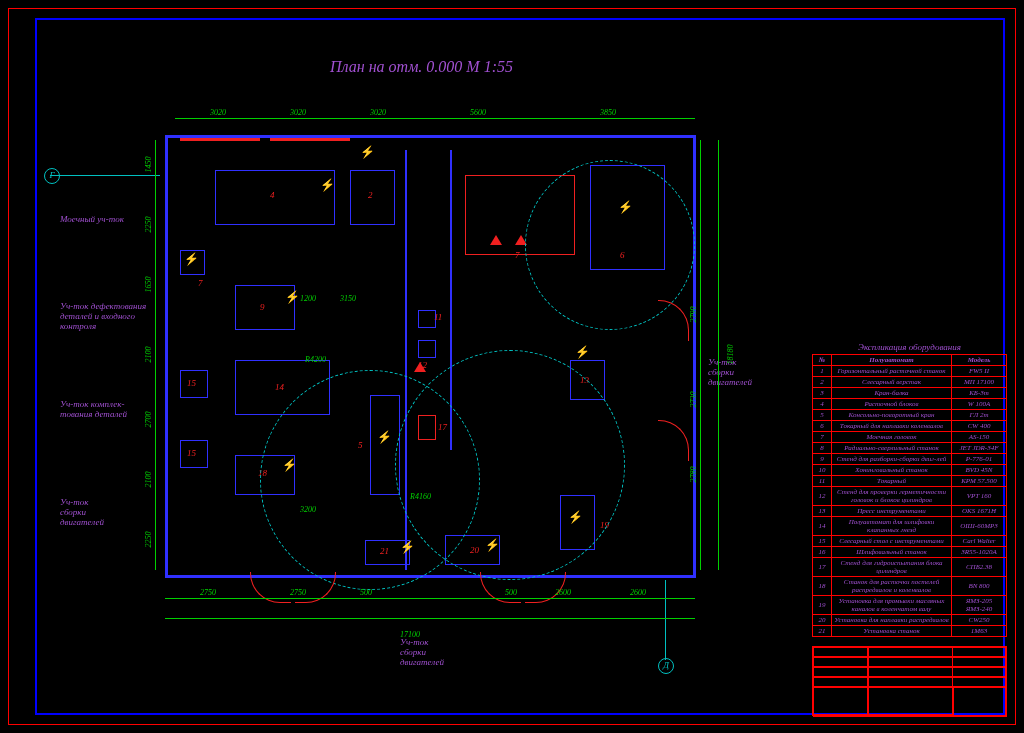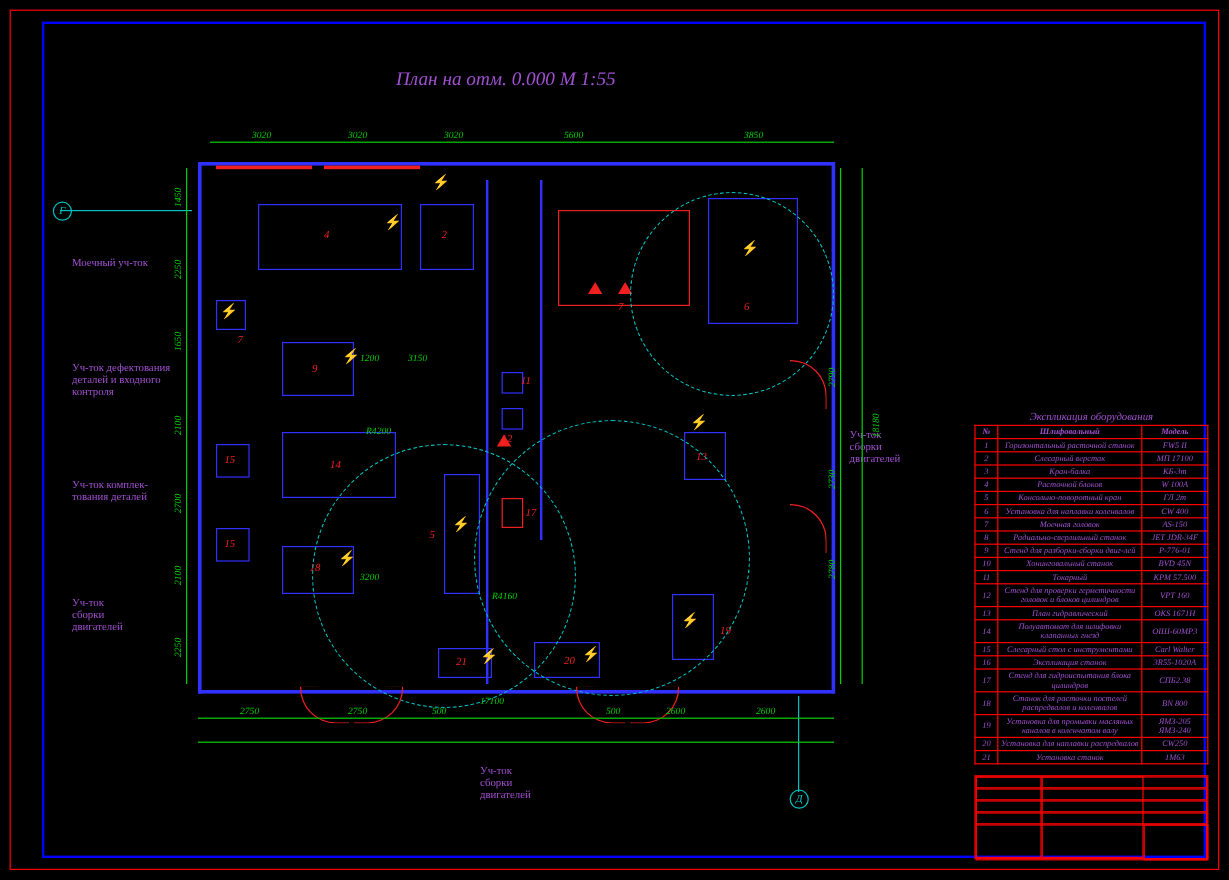--- a/index.html
+++ b/index.html
@@ -24,42 +24,42 @@
   
   .tbl{position:absolute;right:17px;top:342px;width:195px;font-size:7px;color:#a050d0}
   .tbl table{border-collapse:collapse;width:100%}
   .tbl th,.tbl td{border:1px solid #f00;padding:1px 2px;font-style:italic;text-align:center;vertical-align:middle}
   .tbl td:first-child{width:14px}
   .tbl td:nth-child(2){text-align:center}
   .tbl td:last-child{width:50px}
   .titleblock{position:absolute;right:17px;bottom:17px;width:195px;height:70px;border:1px solid #f00;box-sizing:border-box}
   .titleblock div{position:absolute;border:1px solid #f00;box-sizing:border-box}
   .dlabel{position:absolute;color:#00d000;font-size:8px;font-style:italic}
-  .zonelabel{position:absolute;color:#a050d0;font-size:9px;text-align:left;line-height:1.1}
+  .zonelabel{position:absolute;color:#a050d0;font-size:9px;font-style:italic;text-align:left;line-height:1.1}
 </style>
 </head>
 <body>
 
 <div class="frame border-outer" style="left:8px;top:8px;width:1008px;height:717px"></div>
 
 <div class="frame border-inner" style="left:35px;top:18px;width:970px;height:697px"></div>
 
 <div class="txt purple" style="left:330px;top:58px;font-size:16px">План на отм. 0.000    М 1:55</div>
 
 <div class="axis-line" style="left:50px;top:175px;width:110px;height:1px"></div>
 <div class="axis" style="left:44px;top:168px">Г</div>
 <div class="axis-line" style="left:665px;top:580px;width:1px;height:80px"></div>
 <div class="axis" style="left:658px;top:658px">Д</div>
 
 <div class="dim dim-h" style="left:175px;top:118px;width:520px"></div>
 <div class="dlabel" style="left:210px;top:108px">3020</div>
 <div class="dlabel" style="left:290px;top:108px">3020</div>
 <div class="dlabel" style="left:370px;top:108px">3020</div>
 <div class="dlabel" style="left:470px;top:108px">5600</div>
-<div class="dlabel" style="left:620px;top:108px">3850</div>
+<div class="dlabel" style="left:600px;top:108px">3850</div>
 
 <div class="wall wall-h" style="left:165px;top:135px;width:530px;height:3px"></div>
 <div class="wall wall-h" style="left:165px;top:575px;width:530px;height:3px"></div>
 <div class="wall wall-v" style="left:165px;top:135px;width:3px;height:443px"></div>
 <div class="wall wall-v" style="left:693px;top:135px;width:3px;height:443px"></div>
 
 <div style="position:absolute;left:180px;top:138px;width:80px;height:3px;background:#f02020"></div>
 <div style="position:absolute;left:270px;top:138px;width:80px;height:3px;background:#f02020"></div>
 
 <div class="wall wall-v" style="left:405px;top:150px;height:420px"></div>
@@ -169,35 +169,35 @@
 <div class="dlabel" style="left:685px;top:470px;transform:rotate(-90deg)">2780</div>
 
 <div class="dim dim-h" style="left:165px;top:598px;width:530px"></div>
 <div class="dlabel" style="left:200px;top:588px">2750</div>
 <div class="dlabel" style="left:290px;top:588px">2750</div>
 <div class="dlabel" style="left:360px;top:588px">500</div>
 <div class="dlabel" style="left:505px;top:588px">500</div>
 <div class="dlabel" style="left:555px;top:588px">2600</div>
 <div class="dlabel" style="left:630px;top:588px">2600</div>
 <div class="dim dim-h" style="left:165px;top:618px;width:530px"></div>
-<div class="dlabel" style="left:400px;top:580px">17100</div>
+<div class="dlabel" style="left:400px;top:630px">17100</div>
 
 <div class="dlabel" style="left:300px;top:294px">1200</div>
 <div class="dlabel" style="left:340px;top:294px">3150</div>
 <div class="dlabel" style="left:305px;top:355px">R4200</div>
 <div class="dlabel" style="left:410px;top:492px">R4160</div>
-<div class="dlabel" style="left:300px;top:476px">3200</div>
+<div class="dlabel" style="left:300px;top:505px">3200</div>
 
 <div class="tbl">
   <div class="txt purple" style="position:relative;text-align:center;font-size:9px;margin-bottom:2px">Экспликация оборудования</div>
   <table>
     <thead>
         <tr>
       <th>№</th>
-      <th>Шлифовальный</th>
+      <th>Полуавтомат</th>
       <th>Модель</th>
     </tr>
       </thead>
     <tbody id="tbody">
         <tr>
           <td>1</td>
           <td>Горизонтальный расточной станок</td>
           <td>FW5 II</td>
         </tr>
         <tr>
@@ -215,21 +215,21 @@
           <td>Расточной блоков</td>
           <td>W 100A</td>
         </tr>
         <tr>
           <td>5</td>
           <td>Консольно-поворотный кран</td>
           <td>ГЛ 2m</td>
         </tr>
         <tr>
           <td>6</td>
-          <td>Установка для наплавки коленвалов</td>
+          <td>Токарный для наплавки коленвалов</td>
           <td>CW 400</td>
         </tr>
         <tr>
           <td>7</td>
           <td>Моечная головок</td>
           <td>AS-150</td>
         </tr>
         <tr>
           <td>8</td>
           <td>Радиально-сверлильный станок</td>
@@ -251,37 +251,37 @@
           <td>КРМ 57.500</td>
         </tr>
         <tr>
           <td>12</td>
           <td>Стенд для проверки герметичности
 головок и блоков цилиндров</td>
           <td>VPT 160</td>
         </tr>
         <tr>
           <td>13</td>
-          <td>План гидравлический</td>
+          <td>Пресс инструментами</td>
           <td>OKS 1671H</td>
         </tr>
         <tr>
           <td>14</td>
           <td>Полуавтомат для шлифовки
 клапанных гнезд</td>
           <td>OIШ-60MP3</td>
         </tr>
         <tr>
           <td>15</td>
           <td>Слесарный стол с инструментами</td>
           <td>Carl Walter</td>
         </tr>
         <tr>
           <td>16</td>
-          <td>Экспликация станок</td>
+          <td>Шлифовальный станок</td>
           <td>3R55-1020A</td>
         </tr>
         <tr>
           <td>17</td>
           <td>Стенд для гидроиспытания блока
 цилиндров</td>
           <td>CПБ2.38</td>
         </tr>
         <tr>
           <td>18</td>

